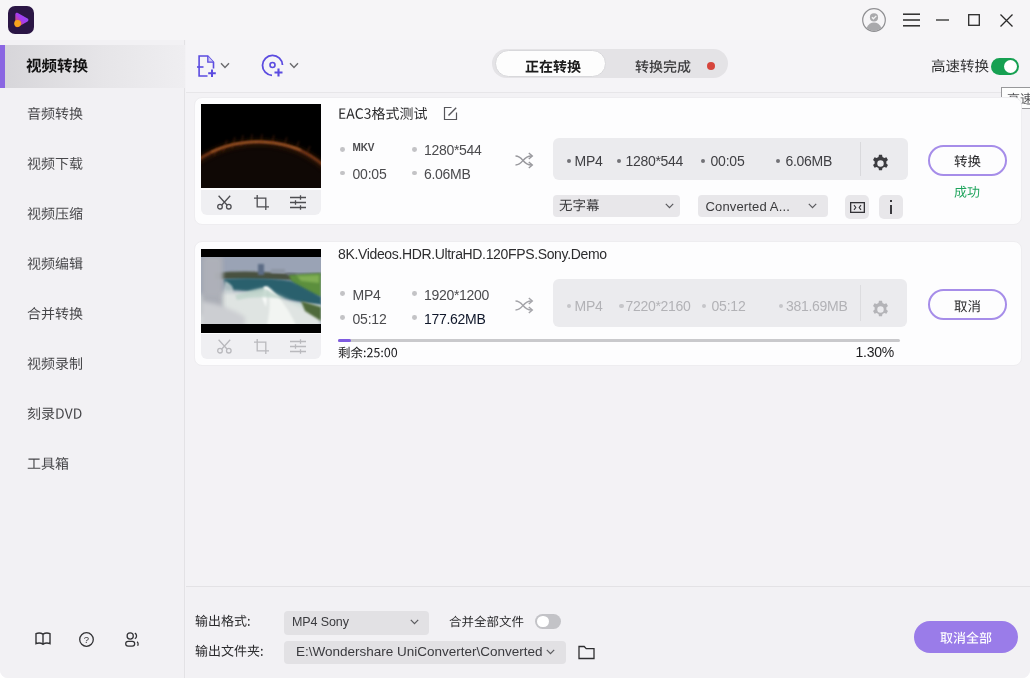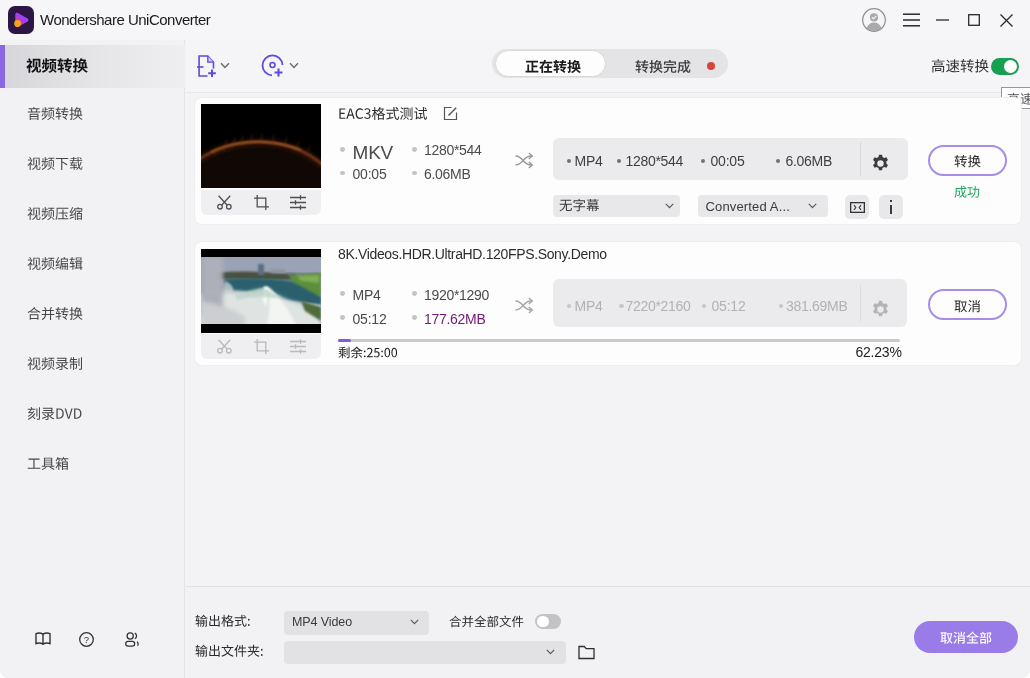--- a/index.html
+++ b/index.html
@@ -13,21 +13,20 @@
         <linearGradient id="lg1" x1="0.1" y1="0.9" x2="0.9" y2="0.1">
 <stop offset="0" stop-color="#e2572c"></stop>
           <stop offset="0.5" stop-color="#a93af0"></stop>
           <stop offset="1" stop-color="#8a50f7"></stop>
         </linearGradient>
       </defs>
 <rect x="0" y="0" width="26" height="28" rx="7" fill="#2b1645"></rect>
 <path d="M7.3 8.4 C7.3 7.1 8.7 6.3 9.8 7 L19.6 12.6 C20.7 13.2 20.7 14.8 19.6 15.4 L9.8 21 C8.7 21.7 7.3 20.9 7.3 19.6 Z" fill="url(#lg1)"></path>
 <circle cx="9.6" cy="17.5" r="3.4" fill="#f7a31c"></circle>
 </svg>
-    <div class="abs" style="left:40px;top:11px;font-size:15px;letter-spacing:-0.5px;color:#1b1b1b">Wondershare UniConverter</div>
     <svg class="abs" style="left:862px;top:8px" width="24" height="24" viewBox="0 0 24 24" fill="none">
 <circle cx="12" cy="12" r="11.3" stroke="#8f8f92" stroke-width="1.2"></circle>
 <circle cx="12" cy="9.4" r="4.1" fill="#a9a9ac"></circle>
 <path d="M4.6 19.7 C6.2 16.4 8.9 14.6 12 14.6 C15.1 14.6 17.8 16.4 19.4 19.7 C17.4 21.7 14.8 22.9 12 22.9 C9.2 22.9 6.6 21.7 4.6 19.7 Z" fill="#a9a9ac"></path>
 <path d="M9.9 9.3 l1.5 1.5 l2.9-2.9" stroke="#f3f3f4" stroke-width="1.3" fill="none"></path>
 </svg>
     <svg class="abs" style="left:903px;top:12px" width="17" height="16" viewBox="0 0 17 16">
 <g stroke="#2a2a2a" stroke-width="1.5">
         <path d="M0 2.2 H17"></path>
         <path d="M0 8 H17"></path>
@@ -315,21 +314,21 @@
           <path transform="translate(4390,0)" d="M486 92C537 42 596 -28 624 -73L673 -39C644 4 584 72 533 121ZM312 782V154H371V724H588V157H649V782ZM867 827V7C867 -8 861 -13 847 -13C833 -14 786 -14 733 -13C742 -31 752 -60 755 -76C825 -77 868 -75 894 -64C919 -53 929 -34 929 7V827ZM730 750V151H790V750ZM446 653V299C446 178 426 53 259 -32C270 -41 289 -66 296 -78C476 13 504 164 504 298V653ZM81 776C137 745 209 697 243 665L289 726C253 756 180 800 126 829ZM38 506C93 475 166 430 202 400L247 460C209 489 135 532 81 560ZM58 -27 126 -67C168 25 218 148 254 253L194 292C154 180 98 50 58 -27Z"></path>
           <path transform="translate(5390,0)" d="M120 775C171 731 235 667 265 626L317 678C287 718 222 778 170 821ZM777 796C819 752 865 691 885 651L940 688C918 727 871 785 829 828ZM50 526V454H189V94C189 51 159 22 141 11C154 -4 172 -36 179 -54C194 -36 221 -18 392 97C385 112 376 141 371 161L260 89V526ZM671 835 677 632H346V560H680C698 183 745 -74 869 -77C907 -77 947 -35 967 134C953 140 921 160 907 175C901 77 889 21 871 21C809 24 770 251 754 560H959V632H751C749 697 747 765 747 835ZM360 61 381 -10C465 15 574 47 679 78L669 145L552 112V344H646V414H378V344H483V93Z"></path>
         </g>
       </svg>
     </div>
     <svg class="abs" style="left:443px;top:106px" width="15" height="15" viewBox="0 0 15 15" fill="none" stroke="#55555a" stroke-width="1.2">
 <path d="M13.5 6.5 V13.5 H1.5 V1.5 H8.5"></path>
       <path d="M5.5 9.5 L13.2 1.8" stroke-width="1.4"></path>
     </svg>
     <div class="abs" style="left:340.20000000000005px;top:147.1px;width:4.8px;height:4.8px;border-radius:2.4px;background:#c3c3c6"></div>
-    <div class="abs" style="left:352.5px;top:142px;font-size:19px;color:#4b4b4e;letter-spacing:-0.2px;font-weight:normal;white-space:nowrap">MKV</div>
+    <div class="abs" style="left:352.5px;top:142px;font-size:10px;color:#4b4b4e;letter-spacing:-0.2px;font-weight:bold;white-space:nowrap">MKV</div>
     <div class="abs" style="left:412.1px;top:147.1px;width:4.8px;height:4.8px;border-radius:2.4px;background:#c3c3c6"></div>
     <div class="abs" style="left:424px;top:142px;font-size:14px;color:#4b4b4e;letter-spacing:-0.3px;font-weight:normal;white-space:nowrap">1280*544</div>
     <div class="abs" style="left:340.20000000000005px;top:170.6px;width:4.8px;height:4.8px;border-radius:2.4px;background:#c3c3c6"></div>
     <div class="abs" style="left:352.5px;top:165.5px;font-size:14px;color:#4b4b4e;letter-spacing:-0.2px;font-weight:normal;white-space:nowrap">00:05</div>
     <div class="abs" style="left:412.1px;top:170.6px;width:4.8px;height:4.8px;border-radius:2.4px;background:#c3c3c6"></div>
     <div class="abs" style="left:424px;top:165.5px;font-size:14px;color:#4b4b4e;letter-spacing:-0.3px;font-weight:normal;white-space:nowrap">6.06MB</div>
     <svg class="abs" style="left:515px;top:152px" width="20" height="17" viewBox="0 0 20 17" fill="none" stroke="#98989d" stroke-width="1.4">
 <path d="M0.5 13 C4.5 13 6 11 8 8.5 C10 6 11.8 4 16.5 4"></path>
 <path d="M0.5 4 C4.5 4 6 6 8 8.5 C10 11 11.8 13 16.5 13"></path>
 <path d="M13.8 1 L17.3 4 L13.8 7"></path>
@@ -388,25 +387,25 @@
 <rect x="0.65" y="0.65" width="13.7" height="9.7" stroke-width="1.3"></rect>
 <path d="M4 3.2 L5.8 5.5 L4 7.8 M11 3.2 L9.2 5.5 L11 7.8" stroke-width="1.1"></path>
     </svg>
     <div class="abs" style="left:879px;top:195px;width:24px;height:24px;background:#e8e7ea;border-radius:5px"></div>
     <div class="abs" style="left:890px;top:199.5px;width:1.8px;height:2.6px;background:#3a3a3e"></div>
     <div class="abs" style="left:890px;top:204.5px;width:1.8px;height:9.5px;background:#3a3a3e"></div>
     <div class="abs" style="left:338px;top:246px;font-size:14px;color:#2d2d2f;letter-spacing:-0.35px;font-weight:normal;white-space:nowrap">8K.Videos.HDR.UltraHD.120FPS.Sony.Demo</div>
     <div class="abs" style="left:340.20000000000005px;top:291.1px;width:4.8px;height:4.8px;border-radius:2.4px;background:#c3c3c6"></div>
     <div class="abs" style="left:352.5px;top:286.5px;font-size:14px;color:#4b4b4e;letter-spacing:-0.2px;font-weight:normal;white-space:nowrap">MP4</div>
     <div class="abs" style="left:412.1px;top:291.1px;width:4.8px;height:4.8px;border-radius:2.4px;background:#c3c3c6"></div>
-    <div class="abs" style="left:424px;top:286.5px;font-size:14px;color:#4b4b4e;letter-spacing:-0.3px;font-weight:normal;white-space:nowrap">1920*1290</div>
+    <div class="abs" style="left:424px;top:286.5px;font-size:14px;color:#4b4b4e;letter-spacing:-0.3px;font-weight:normal;white-space:nowrap">1920*1200</div>
     <div class="abs" style="left:340.20000000000005px;top:315.1px;width:4.8px;height:4.8px;border-radius:2.4px;background:#c3c3c6"></div>
     <div class="abs" style="left:352.5px;top:310.5px;font-size:14px;color:#4b4b4e;letter-spacing:-0.2px;font-weight:normal;white-space:nowrap">05:12</div>
     <div class="abs" style="left:412.1px;top:315.1px;width:4.8px;height:4.8px;border-radius:2.4px;background:#c3c3c6"></div>
-    <div class="abs" style="left:424px;top:310.5px;font-size:14px;color:#701a75;letter-spacing:-0.3px;font-weight:normal;white-space:nowrap">177.62MB</div>
+    <div class="abs" style="left:424px;top:310.5px;font-size:14px;color:#0f172a;letter-spacing:-0.3px;font-weight:normal;white-space:nowrap">177.62MB</div>
     <svg class="abs" style="left:515px;top:297px" width="20" height="17" viewBox="0 0 20 17" fill="none" stroke="#a4a4a9" stroke-width="1.4">
 <path d="M0.5 13 C4.5 13 6 11 8 8.5 C10 6 11.8 4 16.5 4"></path>
 <path d="M0.5 4 C4.5 4 6 6 8 8.5 C10 11 11.8 13 16.5 13"></path>
 <path d="M13.8 1 L17.3 4 L13.8 7"></path>
       <path d="M13.8 10 L17.3 13 L13.8 16"></path>
     </svg>
     <div class="abs" style="left:553px;top:279px;width:354px;height:47.5px;background:#ebebee;border-radius:6px"></div>
     <div class="abs" style="left:860px;top:285px;width:1px;height:36px;background:#dcdcdf"></div>
     <div class="abs" style="left:566.8px;top:303.8px;width:4.4px;height:4.4px;border-radius:2.2px;background:#c6c6c9"></div>
     <div class="abs" style="left:574.5px;top:297.5px;font-size:14px;color:#b2b2b6;letter-spacing:-0.2px;font-weight:normal;white-space:nowrap">MP4</div>
@@ -437,35 +436,35 @@
           <path transform="translate(1000,0)" d="M647 170C724 107 817 18 861 -40L926 4C880 62 784 148 708 208ZM273 205C219 132 136 56 57 7C74 -4 102 -30 115 -43C193 12 283 97 343 179ZM503 850C394 709 202 575 25 499C44 482 64 457 77 437C130 463 185 494 239 529V465H465V338H95V267H465V11C465 -4 460 -8 444 -9C427 -10 370 -10 309 -8C321 -28 335 -60 339 -80C419 -81 469 -79 500 -67C533 -55 544 -34 544 10V267H913V338H544V465H760V534H246C338 595 427 668 499 745C625 609 763 522 927 449C938 471 959 497 978 513C809 580 664 664 544 795L561 817Z"></path>
           <path transform="translate(2000,0)" d="M139 390C175 390 205 418 205 460C205 501 175 530 139 530C102 530 73 501 73 460C73 418 102 390 139 390ZM139 -13C175 -13 205 15 205 56C205 98 175 126 139 126C102 126 73 98 73 56C73 15 102 -13 139 -13Z"></path>
           <path transform="translate(2278,0)" d="M44 0H505V79H302C265 79 220 75 182 72C354 235 470 384 470 531C470 661 387 746 256 746C163 746 99 704 40 639L93 587C134 636 185 672 245 672C336 672 380 611 380 527C380 401 274 255 44 54Z"></path>
           <path transform="translate(2833,0)" d="M262 -13C385 -13 502 78 502 238C502 400 402 472 281 472C237 472 204 461 171 443L190 655H466V733H110L86 391L135 360C177 388 208 403 257 403C349 403 409 341 409 236C409 129 340 63 253 63C168 63 114 102 73 144L27 84C77 35 147 -13 262 -13Z"></path>
           <path transform="translate(3388,0)" d="M139 390C175 390 205 418 205 460C205 501 175 530 139 530C102 530 73 501 73 460C73 418 102 390 139 390ZM139 -13C175 -13 205 15 205 56C205 98 175 126 139 126C102 126 73 98 73 56C73 15 102 -13 139 -13Z"></path>
           <path transform="translate(3666,0)" d="M278 -13C417 -13 506 113 506 369C506 623 417 746 278 746C138 746 50 623 50 369C50 113 138 -13 278 -13ZM278 61C195 61 138 154 138 369C138 583 195 674 278 674C361 674 418 583 418 369C418 154 361 61 278 61Z"></path>
           <path transform="translate(4221,0)" d="M278 -13C417 -13 506 113 506 369C506 623 417 746 278 746C138 746 50 623 50 369C50 113 138 -13 278 -13ZM278 61C195 61 138 154 138 369C138 583 195 674 278 674C361 674 418 583 418 369C418 154 361 61 278 61Z"></path>
         </g>
       </svg>
     </div>
-    <div class="abs" style="left:855.4px;top:343.5px;font-size:14px;color:#1e1e20;letter-spacing:-0.2px;font-weight:normal;white-space:nowrap">62.23%</div>
+    <div class="abs" style="left:855.4px;top:343.5px;font-size:14px;color:#1e1e20;letter-spacing:-0.2px;font-weight:normal;white-space:nowrap">1.30%</div>
     <div class="abs" style="left:186px;top:586px;width:844px;height:92px;background:#f2f1f4;border-top:1px solid #e3e2e5"></div>
     <div style="position:absolute;left:195px;top:612px">
       <svg style="position:absolute;left:0px;top:0px;overflow:visible" width="56" height="18" viewBox="0 0 56 18">
         <g fill="#2b2b2d" fill-opacity="1" transform="translate(0,13.71) scale(0.013000,-0.013000)">
           <path transform="translate(0,0)" d="M734 447V85H793V447ZM861 484V5C861 -6 857 -9 846 -10C833 -10 793 -10 747 -9C757 -27 765 -54 767 -71C826 -71 866 -70 890 -60C915 -49 922 -31 922 5V484ZM71 330C79 338 108 344 140 344H219V206C152 190 90 176 42 167L59 96L219 137V-79H285V154L368 176L362 239L285 221V344H365V413H285V565H219V413H132C158 483 183 566 203 652H367V720H217C225 756 231 792 236 827L166 839C162 800 157 759 150 720H47V652H137C119 569 100 501 91 475C77 430 65 398 48 393C56 376 67 344 71 330ZM659 843C593 738 469 639 348 583C366 568 386 545 397 527C424 541 451 557 477 574V532H847V581C872 566 899 551 926 537C935 557 956 581 974 596C869 641 774 698 698 783L720 816ZM506 594C562 635 615 683 659 734C710 678 765 633 826 594ZM614 406V327H477V406ZM415 466V-76H477V130H614V-1C614 -10 612 -12 604 -13C594 -13 568 -13 537 -12C546 -30 554 -57 556 -74C599 -74 630 -74 651 -63C672 -52 677 -33 677 -1V466ZM477 269H614V187H477Z"></path>
           <path transform="translate(1000,0)" d="M104 341V-21H814V-78H895V341H814V54H539V404H855V750H774V477H539V839H457V477H228V749H150V404H457V54H187V341Z"></path>
           <path transform="translate(2000,0)" d="M575 667H794C764 604 723 546 675 496C627 545 590 597 563 648ZM202 840V626H52V555H193C162 417 95 260 28 175C41 158 60 129 67 109C117 175 165 284 202 397V-79H273V425C304 381 339 327 355 299L400 356C382 382 300 481 273 511V555H387L363 535C380 523 409 497 422 484C456 514 490 550 521 590C548 543 583 495 626 450C541 377 441 323 341 291C356 276 375 248 384 230C410 240 436 250 462 262V-81H532V-37H811V-77H884V270L930 252C941 271 962 300 977 315C878 345 794 392 726 449C796 522 853 610 889 713L842 735L828 732H612C628 761 642 791 654 822L582 841C543 739 478 641 403 570V626H273V840ZM532 29V222H811V29ZM511 287C570 318 625 356 676 401C725 358 782 319 847 287Z"></path>
           <path transform="translate(3000,0)" d="M709 791C761 755 823 701 853 665L905 712C875 747 811 798 760 833ZM565 836C565 774 567 713 570 653H55V580H575C601 208 685 -82 849 -82C926 -82 954 -31 967 144C946 152 918 169 901 186C894 52 883 -4 855 -4C756 -4 678 241 653 580H947V653H649C646 712 645 773 645 836ZM59 24 83 -50C211 -22 395 20 565 60L559 128L345 82V358H532V431H90V358H270V67Z"></path>
           <path transform="translate(4000,0)" d="M139 390C175 390 205 418 205 460C205 501 175 530 139 530C102 530 73 501 73 460C73 418 102 390 139 390ZM139 -13C175 -13 205 15 205 56C205 98 175 126 139 126C102 126 73 98 73 56C73 15 102 -13 139 -13Z"></path>
         </g>
       </svg>
     </div>
     <div class="abs" style="left:284px;top:611px;width:145px;height:23.5px;background:#e2e1e4;border-radius:4px"></div>
-    <div class="abs" style="left:292px;top:614.5px;font-size:12.5px;color:#3a3a3e;letter-spacing:-0.1px;font-weight:normal;white-space:nowrap">MP4 Video</div>
+    <div class="abs" style="left:292px;top:614.5px;font-size:12.5px;color:#3a3a3e;letter-spacing:-0.1px;font-weight:normal;white-space:nowrap">MP4 Sony</div>
     <svg class="abs" style="left:410px;top:618.5px" width="9" height="6" viewBox="0 0 9 6">
       <path d="M0.8 0.8 L4.5 4.6 L8.2 0.8" stroke="#5a5a5e" stroke-width="1.2" fill="none"></path>
     </svg>
     <div style="position:absolute;left:448.5px;top:612.5px">
       <svg style="position:absolute;left:0px;top:0px;overflow:visible" width="75" height="18" viewBox="0 0 75 18">
         <g fill="#2b2b2d" fill-opacity="1" transform="translate(0,13.19) scale(0.012500,-0.012500)">
           <path transform="translate(0,0)" d="M517 843C415 688 230 554 40 479C61 462 82 433 94 413C146 436 198 463 248 494V444H753V511C805 478 859 449 916 422C927 446 950 473 969 490C810 557 668 640 551 764L583 809ZM277 513C362 569 441 636 506 710C582 630 662 567 749 513ZM196 324V-78H272V-22H738V-74H817V324ZM272 48V256H738V48Z"></path>
           <path transform="translate(1000,0)" d="M642 561V344H363V369V561ZM704 843C683 780 645 695 611 634H89V561H285V370V344H52V272H279C265 162 214 54 54 -27C71 -40 97 -69 108 -87C291 7 345 138 359 272H642V-80H720V272H949V344H720V561H918V634H693C725 689 759 757 789 818ZM218 813C260 758 305 683 321 634L395 667C376 716 330 788 287 841Z"></path>
           <path transform="translate(2000,0)" d="M493 851C392 692 209 545 26 462C45 446 67 421 78 401C118 421 158 444 197 469V404H461V248H203V181H461V16H76V-52H929V16H539V181H809V248H539V404H809V470C847 444 885 420 925 397C936 419 958 445 977 460C814 546 666 650 542 794L559 820ZM200 471C313 544 418 637 500 739C595 630 696 546 807 471Z"></path>
           <path transform="translate(3000,0)" d="M141 628C168 574 195 502 204 455L272 475C263 521 236 591 206 645ZM627 787V-78H694V718H855C828 639 789 533 751 448C841 358 866 284 866 222C867 187 860 155 840 143C829 136 814 133 799 132C779 132 751 132 722 135C734 114 741 83 742 64C771 62 803 62 828 65C852 68 874 74 890 85C923 108 936 156 936 215C936 284 914 363 824 457C867 550 913 664 948 757L897 790L885 787ZM247 826C262 794 278 755 289 722H80V654H552V722H366C355 756 334 806 314 844ZM433 648C417 591 387 508 360 452H51V383H575V452H433C458 504 485 572 508 631ZM109 291V-73H180V-26H454V-66H529V291ZM180 42V223H454V42Z"></path>
@@ -482,20 +481,21 @@
           <path transform="translate(0,0)" d="M734 447V85H793V447ZM861 484V5C861 -6 857 -9 846 -10C833 -10 793 -10 747 -9C757 -27 765 -54 767 -71C826 -71 866 -70 890 -60C915 -49 922 -31 922 5V484ZM71 330C79 338 108 344 140 344H219V206C152 190 90 176 42 167L59 96L219 137V-79H285V154L368 176L362 239L285 221V344H365V413H285V565H219V413H132C158 483 183 566 203 652H367V720H217C225 756 231 792 236 827L166 839C162 800 157 759 150 720H47V652H137C119 569 100 501 91 475C77 430 65 398 48 393C56 376 67 344 71 330ZM659 843C593 738 469 639 348 583C366 568 386 545 397 527C424 541 451 557 477 574V532H847V581C872 566 899 551 926 537C935 557 956 581 974 596C869 641 774 698 698 783L720 816ZM506 594C562 635 615 683 659 734C710 678 765 633 826 594ZM614 406V327H477V406ZM415 466V-76H477V130H614V-1C614 -10 612 -12 604 -13C594 -13 568 -13 537 -12C546 -30 554 -57 556 -74C599 -74 630 -74 651 -63C672 -52 677 -33 677 -1V466ZM477 269H614V187H477Z"></path>
           <path transform="translate(1000,0)" d="M104 341V-21H814V-78H895V341H814V54H539V404H855V750H774V477H539V839H457V477H228V749H150V404H457V54H187V341Z"></path>
           <path transform="translate(2000,0)" d="M423 823C453 774 485 707 497 666L580 693C566 734 531 799 501 847ZM50 664V590H206C265 438 344 307 447 200C337 108 202 40 36 -7C51 -25 75 -60 83 -78C250 -24 389 48 502 146C615 46 751 -28 915 -73C928 -52 950 -20 967 -4C807 36 671 107 560 201C661 304 738 432 796 590H954V664ZM504 253C410 348 336 462 284 590H711C661 455 592 344 504 253Z"></path>
           <path transform="translate(3000,0)" d="M317 341V268H604V-80H679V268H953V341H679V562H909V635H679V828H604V635H470C483 680 494 728 504 775L432 790C409 659 367 530 309 447C327 438 359 420 373 409C400 451 425 504 446 562H604V341ZM268 836C214 685 126 535 32 437C45 420 67 381 75 363C107 397 137 437 167 480V-78H239V597C277 667 311 741 339 815Z"></path>
           <path transform="translate(4000,0)" d="M178 574C214 513 249 432 260 381L331 402C319 453 283 532 245 592ZM737 595C712 536 666 450 629 397L689 378C727 427 775 506 811 573ZM464 839V690H90V617H463C461 523 455 440 440 366H58V291H420C371 146 267 46 46 -15C63 -31 85 -61 93 -80C335 -10 446 108 498 276C576 99 708 -21 905 -75C916 -55 937 -24 954 -8C770 35 641 142 570 291H942V366H520C534 441 540 525 542 617H908V690H543L544 839Z"></path>
           <path transform="translate(5000,0)" d="M139 390C175 390 205 418 205 460C205 501 175 530 139 530C102 530 73 501 73 460C73 418 102 390 139 390ZM139 -13C175 -13 205 15 205 56C205 98 175 126 139 126C102 126 73 98 73 56C73 15 102 -13 139 -13Z"></path>
         </g>
       </svg>
     </div>
     <div class="abs" style="left:284px;top:641px;width:282px;height:23px;background:#e2e1e4;border-radius:4px"></div>
+    <div class="abs" style="left:296px;top:644px;font-size:13.5px;color:#3a3a3e;letter-spacing:0px;font-weight:normal;white-space:nowrap">E:\Wondershare UniConverter\Converted</div>
     <svg class="abs" style="left:546px;top:648.5px" width="9" height="6" viewBox="0 0 9 6">
       <path d="M0.8 0.8 L4.5 4.6 L8.2 0.8" stroke="#5a5a5e" stroke-width="1.2" fill="none"></path>
     </svg>
     <svg class="abs" style="left:578px;top:645px" width="17" height="15" viewBox="0 0 17 15" fill="none" stroke="#2e2e30" stroke-width="1.3">
 <path d="M1 13.5 V1.5 H6.2 L8.2 3.7 H16 V13.5 Z"></path>
     </svg>
     <div class="abs" style="left:914px;top:621px;width:104px;height:31.5px;background:#9a7ce9;border-radius:16px"></div>
     <div style="position:absolute;left:940px;top:628.5px">
       <svg style="position:absolute;left:0px;top:0px;overflow:visible" width="52" height="18" viewBox="0 0 52 18">
         <g fill="#ffffff" fill-opacity="1" transform="translate(0,13.71) scale(0.013000,-0.013000)">

